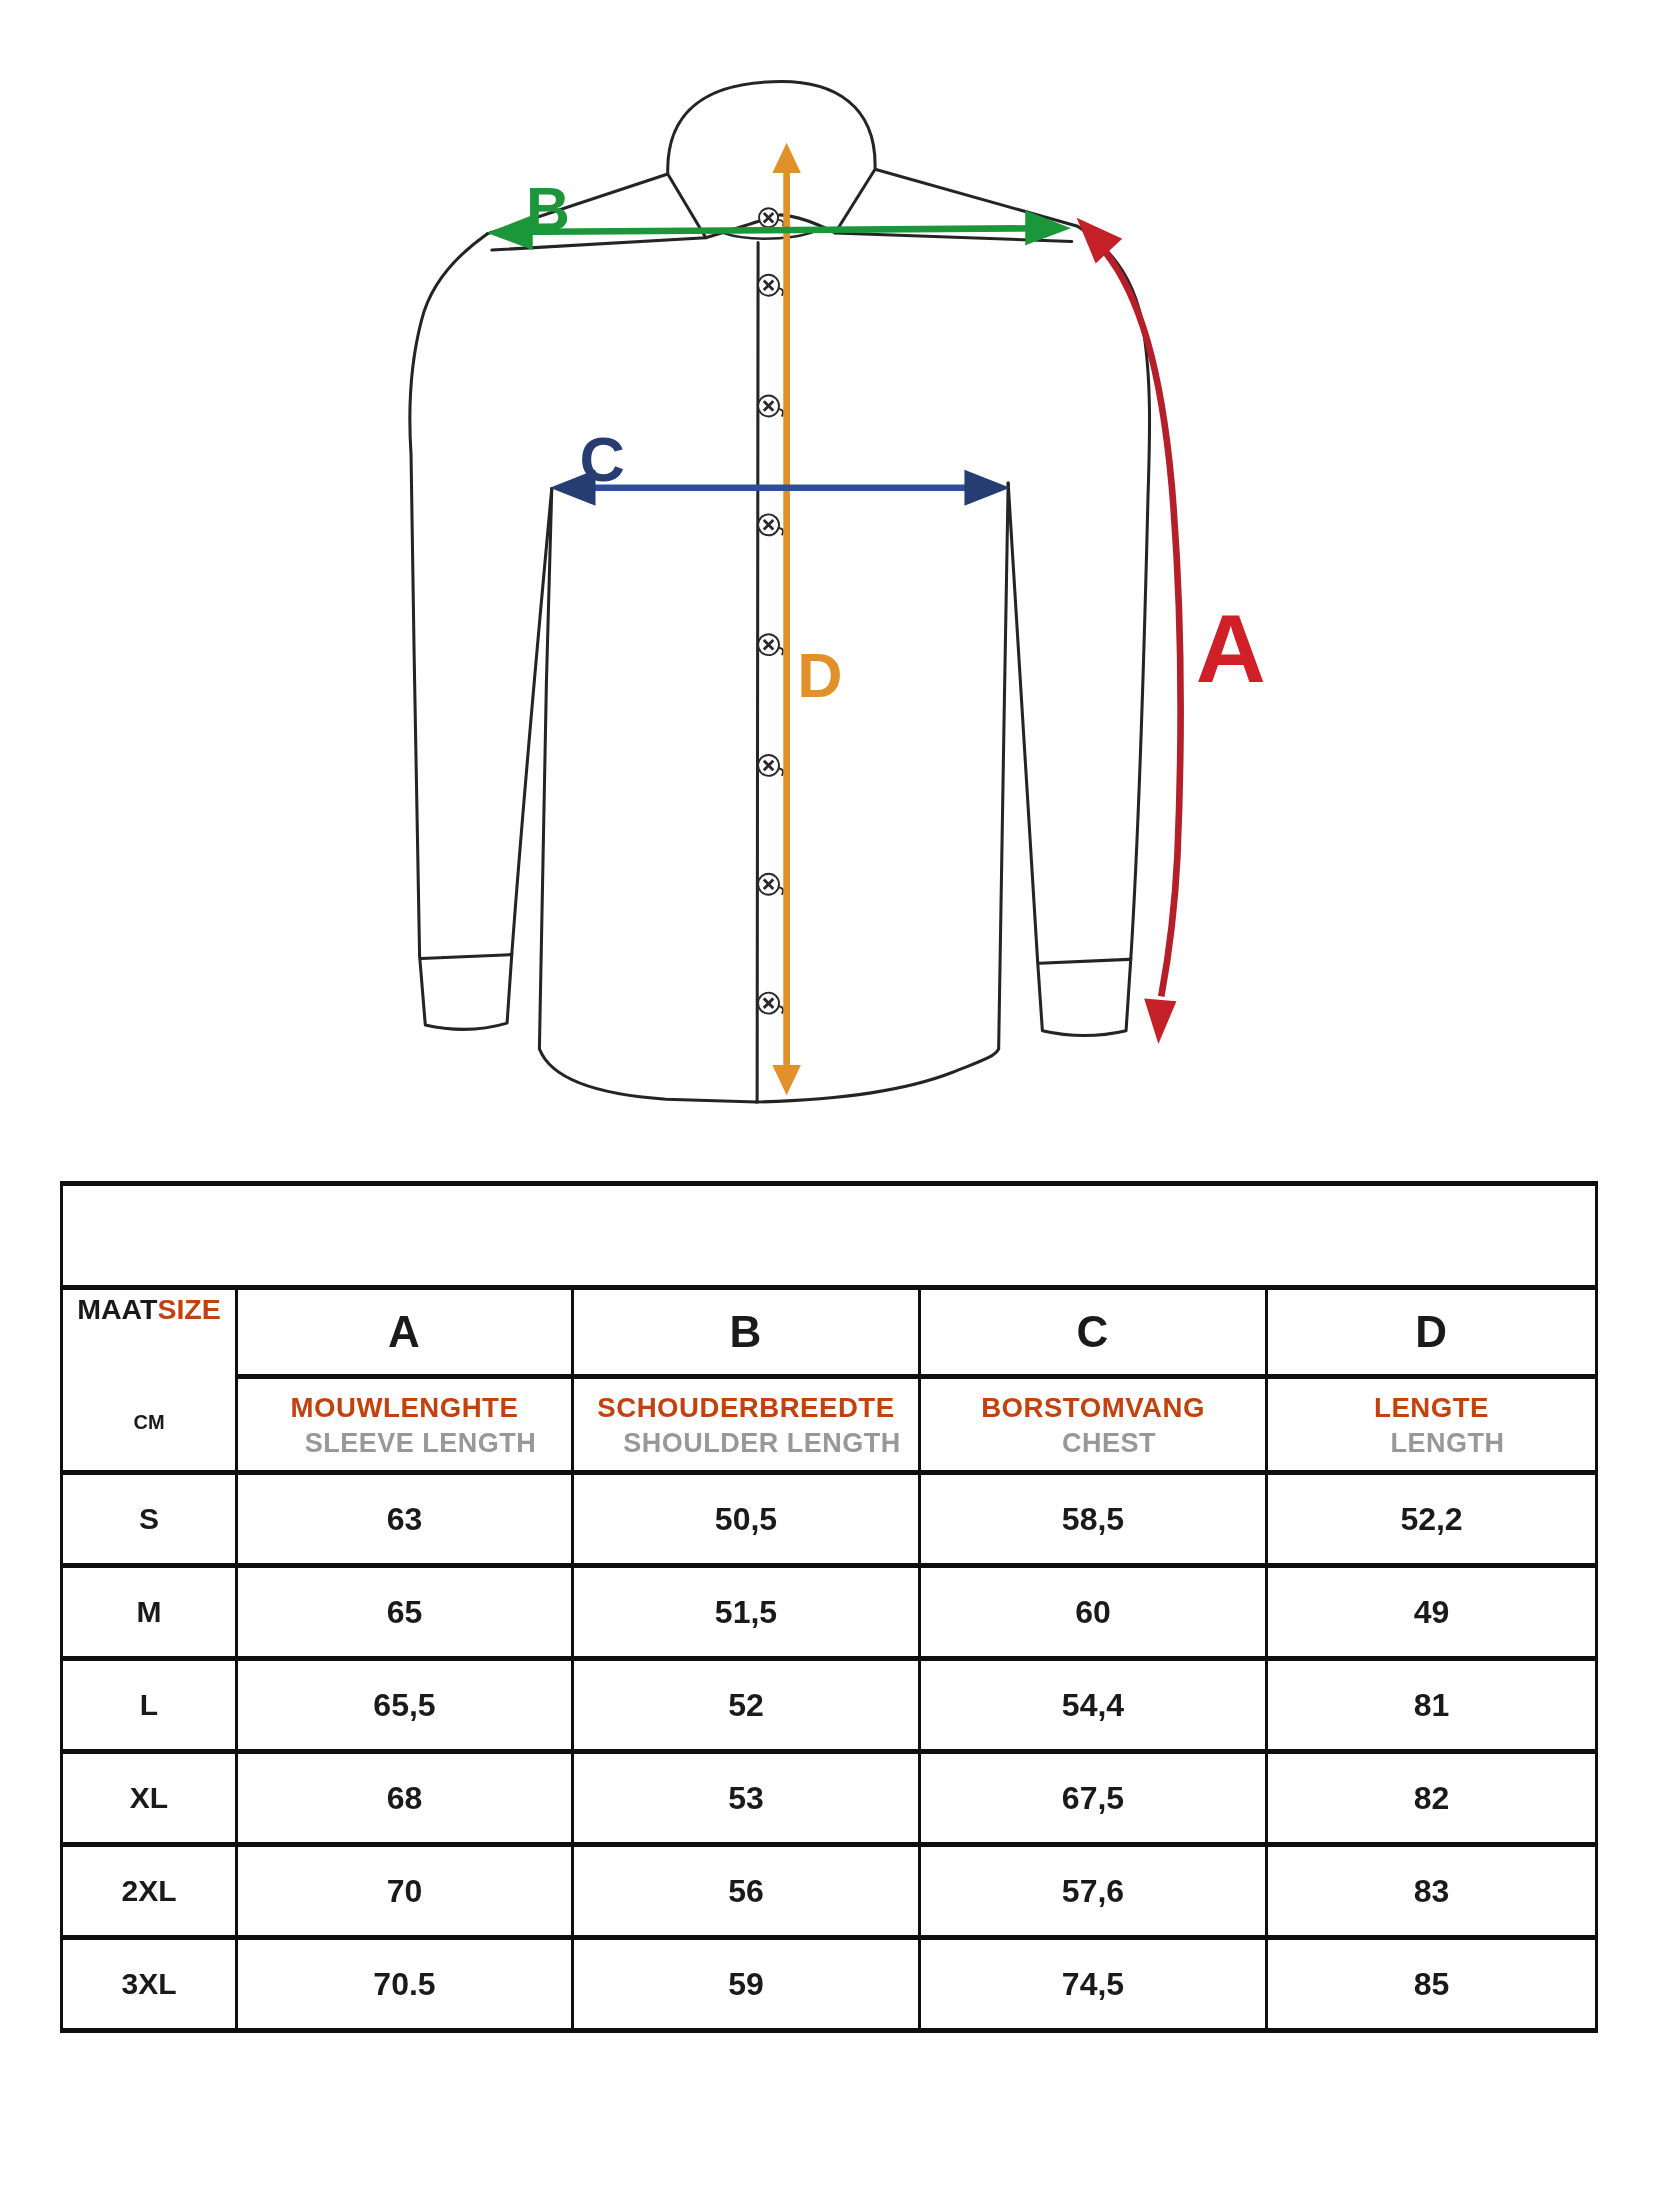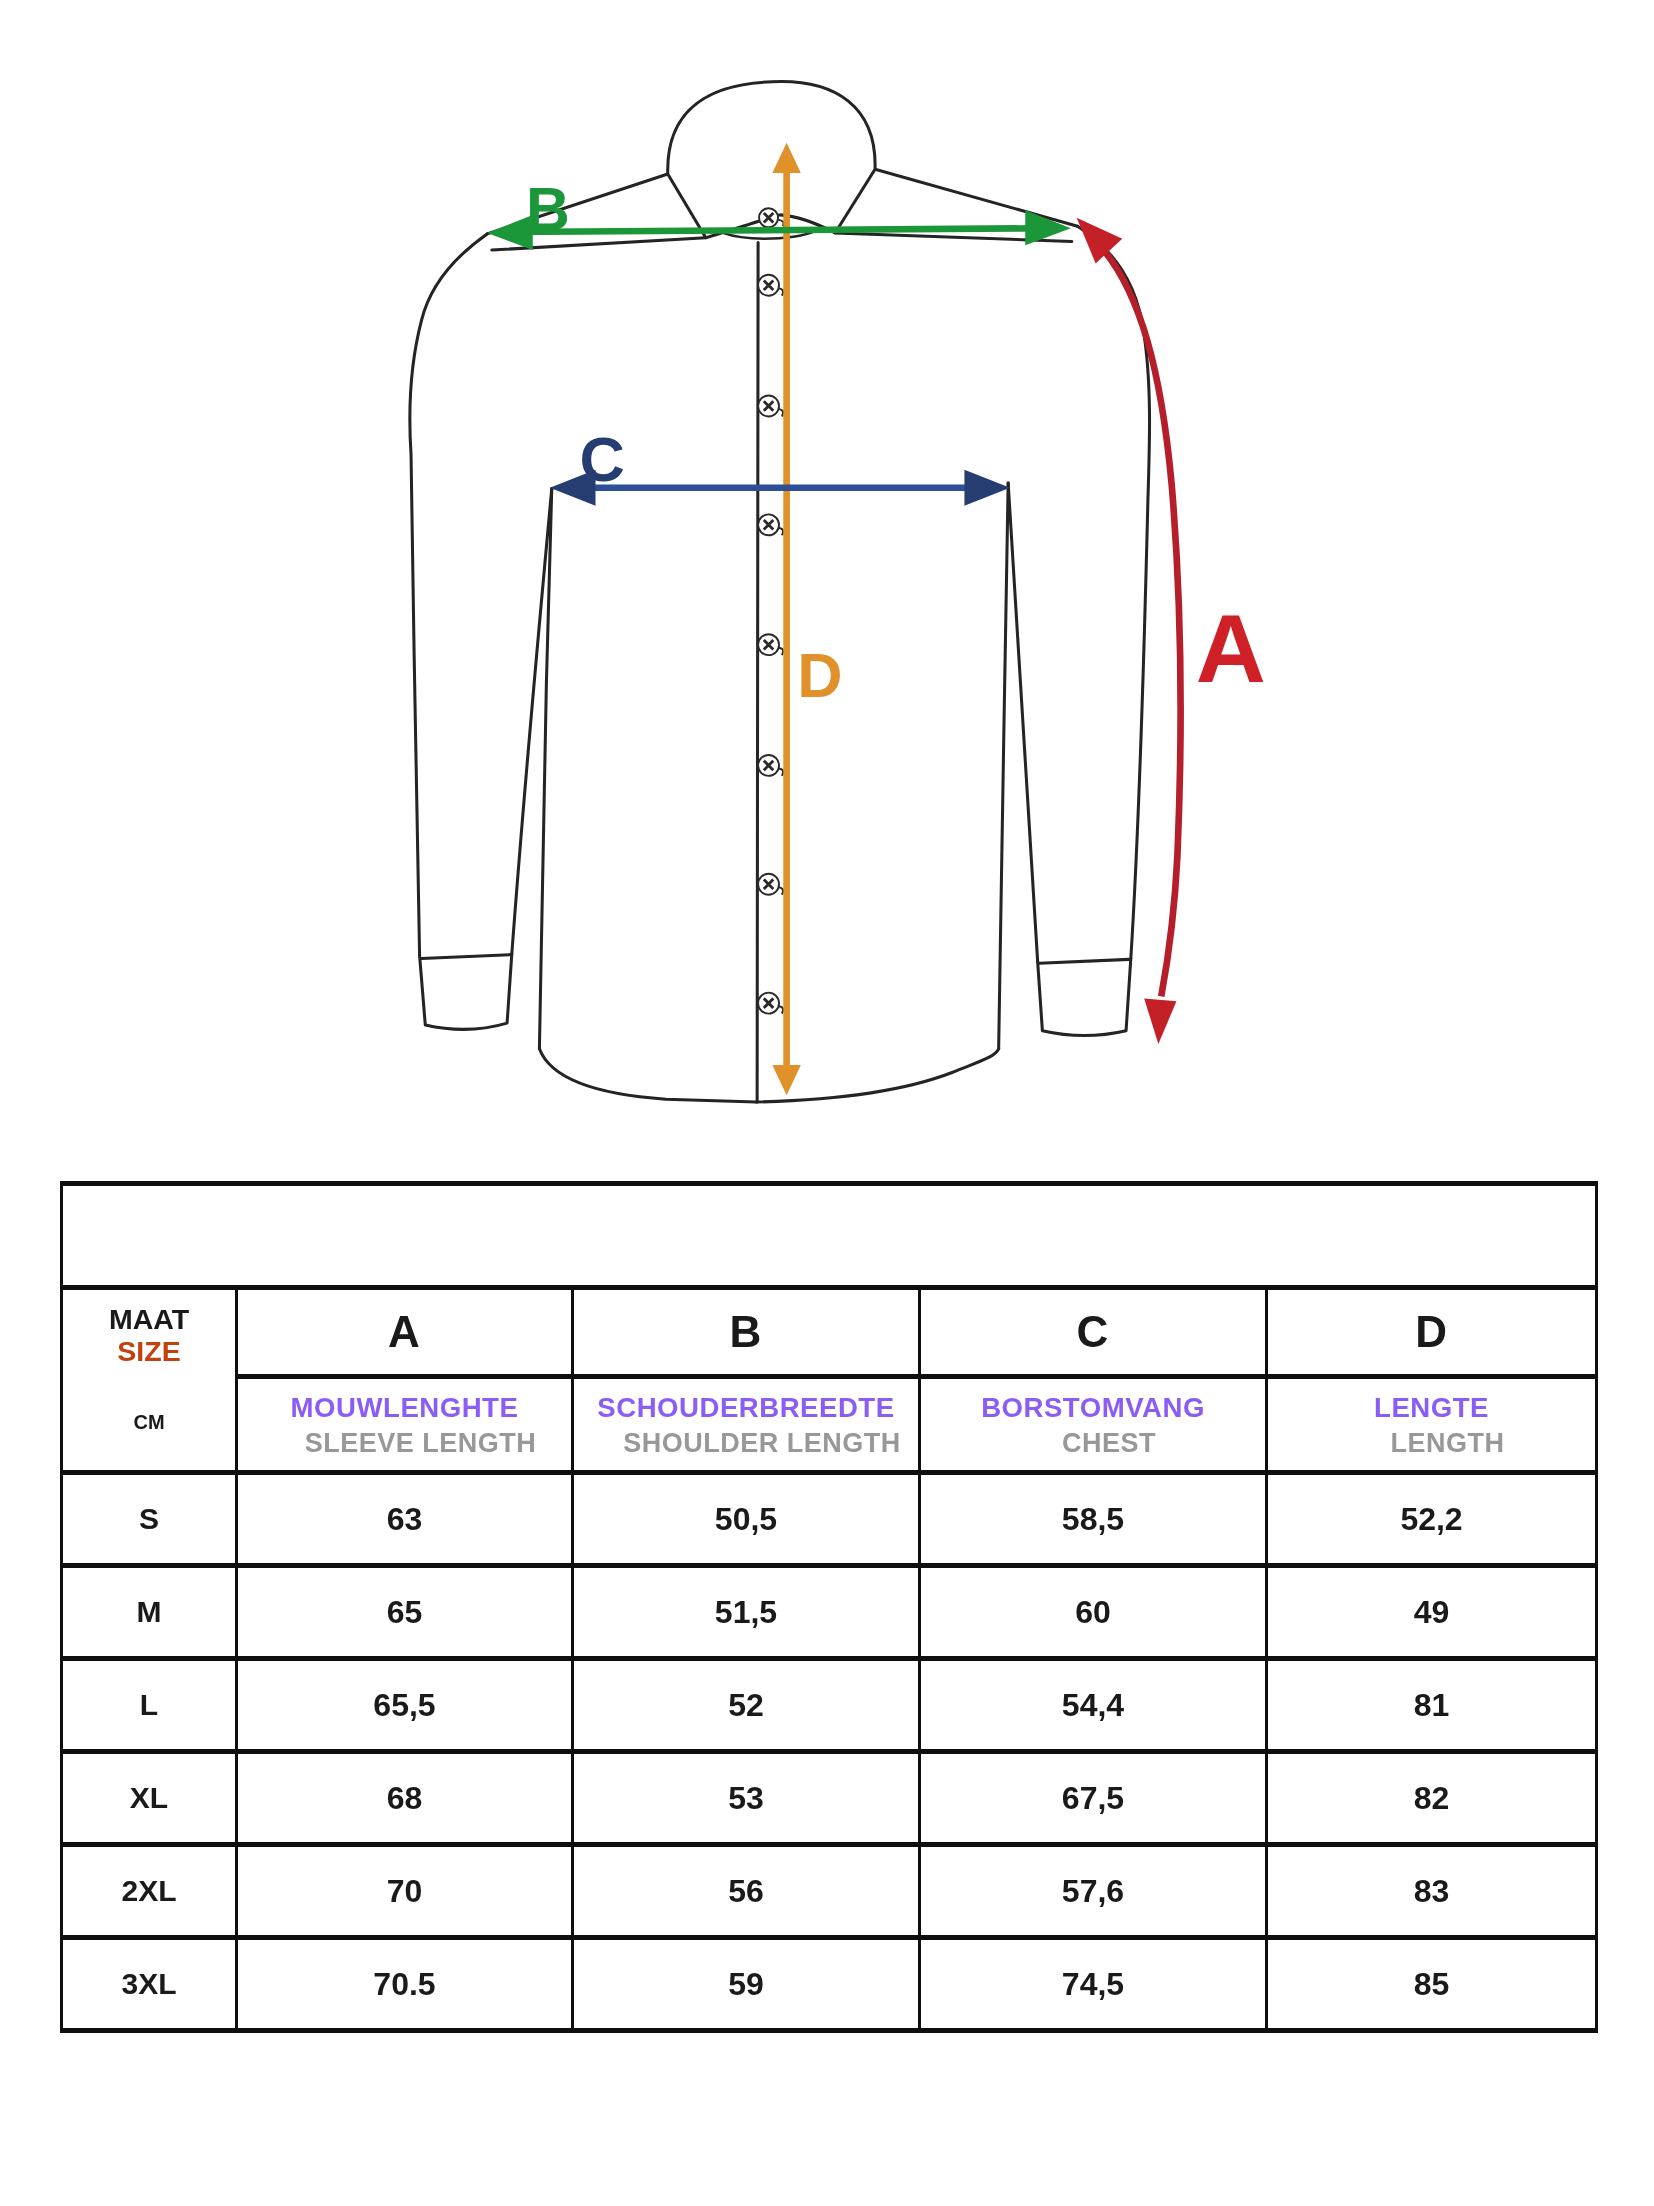--- a/index.html
+++ b/index.html
@@ -42,31 +42,31 @@
     font-weight:600;
     letter-spacing:1px;
   }
   .letter-a{color:#d02027;}
   .letter-b{color:#1b9639;}
   .letter-c{color:#263d72;}
   .letter-d{color:#e0912a;}
   .maat-cell{vertical-align:middle;}
   .maat-block{
     height:84px;
-    display:flex;flex-direction:column;justify-content:center;
+    display:flex;flex-direction:row;justify-content:center;
     font-size:28.5px;font-weight:700;line-height:32px;
   }
   .maat-sub{color:#c2410c;}
   .cm-block{
     height:91px;
     display:flex;align-items:center;justify-content:center;
     font-size:20px;font-weight:700;
   }
   .subhead-l1{
-    font-size:27.6px;font-weight:700;color:#8b5cf6;
+    font-size:27.6px;font-weight:700;color:#c2410c;
     letter-spacing:0.5px;line-height:36px;
   }
   .subhead-l2{
     font-size:27px;font-weight:600;color:#989898;
     letter-spacing:0.5px;line-height:34px;margin-left:32px;
   }
   .size-label{font-size:30px;font-weight:600;}
   .num{font-size:32px;font-weight:700;}
 </style>
 </head>

